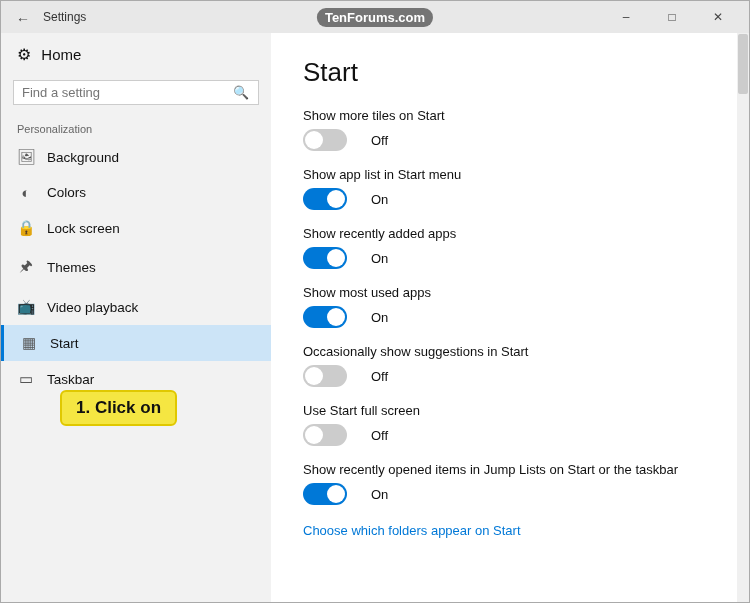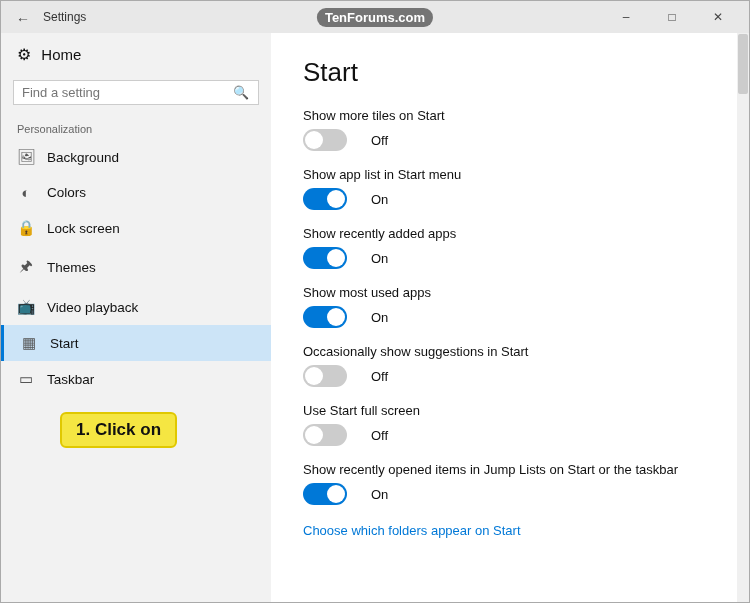--- a/index.html
+++ b/index.html
@@ -211,21 +211,21 @@
     }
     .link {
       color: #0078d7;
       font-size: 13px;
       cursor: pointer;
       text-decoration: none;
     }
     .callout-1 {
       position: absolute;
       left: 60px;
-      top: 412px;
+      top: 390px;
       background: #f5e642;
       border: 2px solid #e0c800;
       border-radius: 6px;
       padding: 6px 14px;
       font-size: 17px;
       font-weight: bold;
       color: #111;
       white-space: nowrap;
       z-index: 10;
     }

